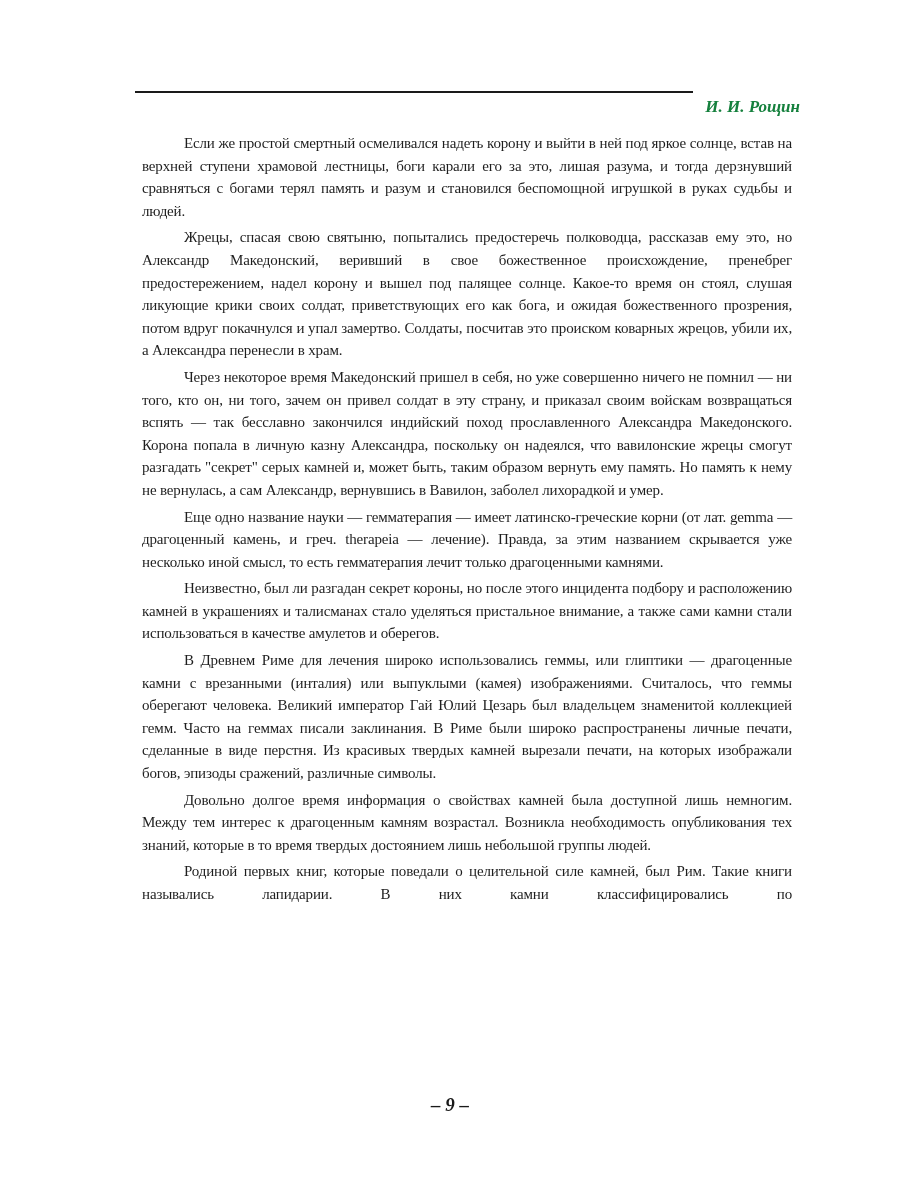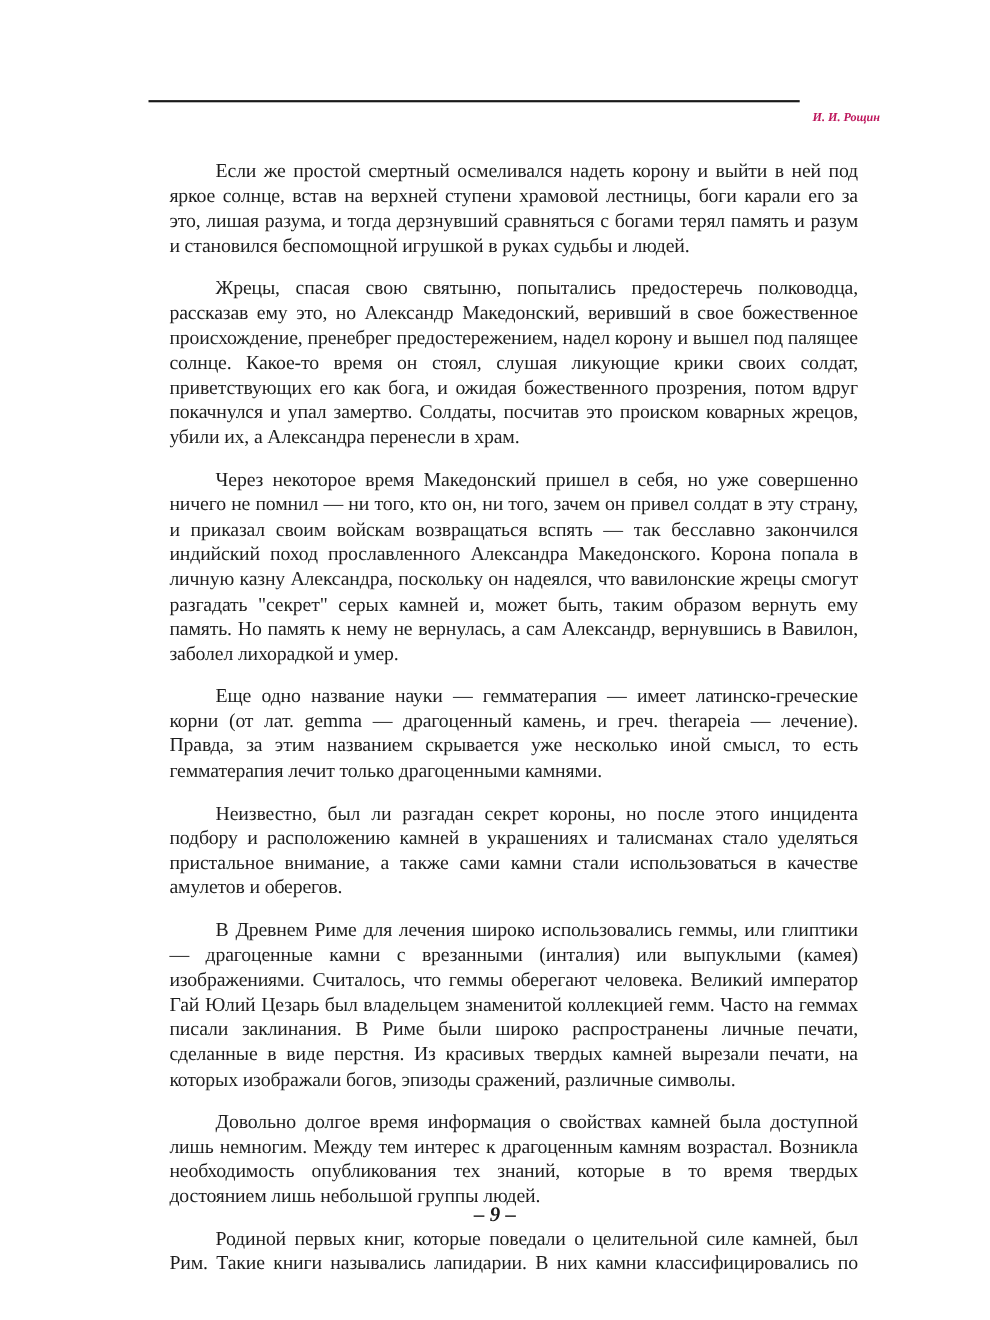--- a/index.html
+++ b/index.html
@@ -28,34 +28,34 @@
       flex: 1;
       height: 0;
       border-top: 2px solid #1a1a1a;
       margin-right: 12px;
       margin-top: 1px;
     }
     .header-author {
       font-family: "Liberation Serif", "DejaVu Serif", serif;
       font-style: italic;
       font-weight: bold;
-      font-size: 11px;
-      color: #be185d;
+      font-size: 17px;
+      color: #15803d;
       white-space: nowrap;
       margin-top: 32px;
     }
     .page-body {
       position: absolute;
       left: 138px;
       top: 128px;
       width: 658px;
     }
     .para {
-      margin: 16px;
-      font-size: 18px;
+      margin: 4px;
+      font-size: 15px;
       line-height: 22.6px;
       text-align: justify;
       text-indent: 42px;
       letter-spacing: -0.15px;
       word-spacing: 0px;
       hyphens: none;
     }
     .folio {
       position: absolute;
       left: 0;

